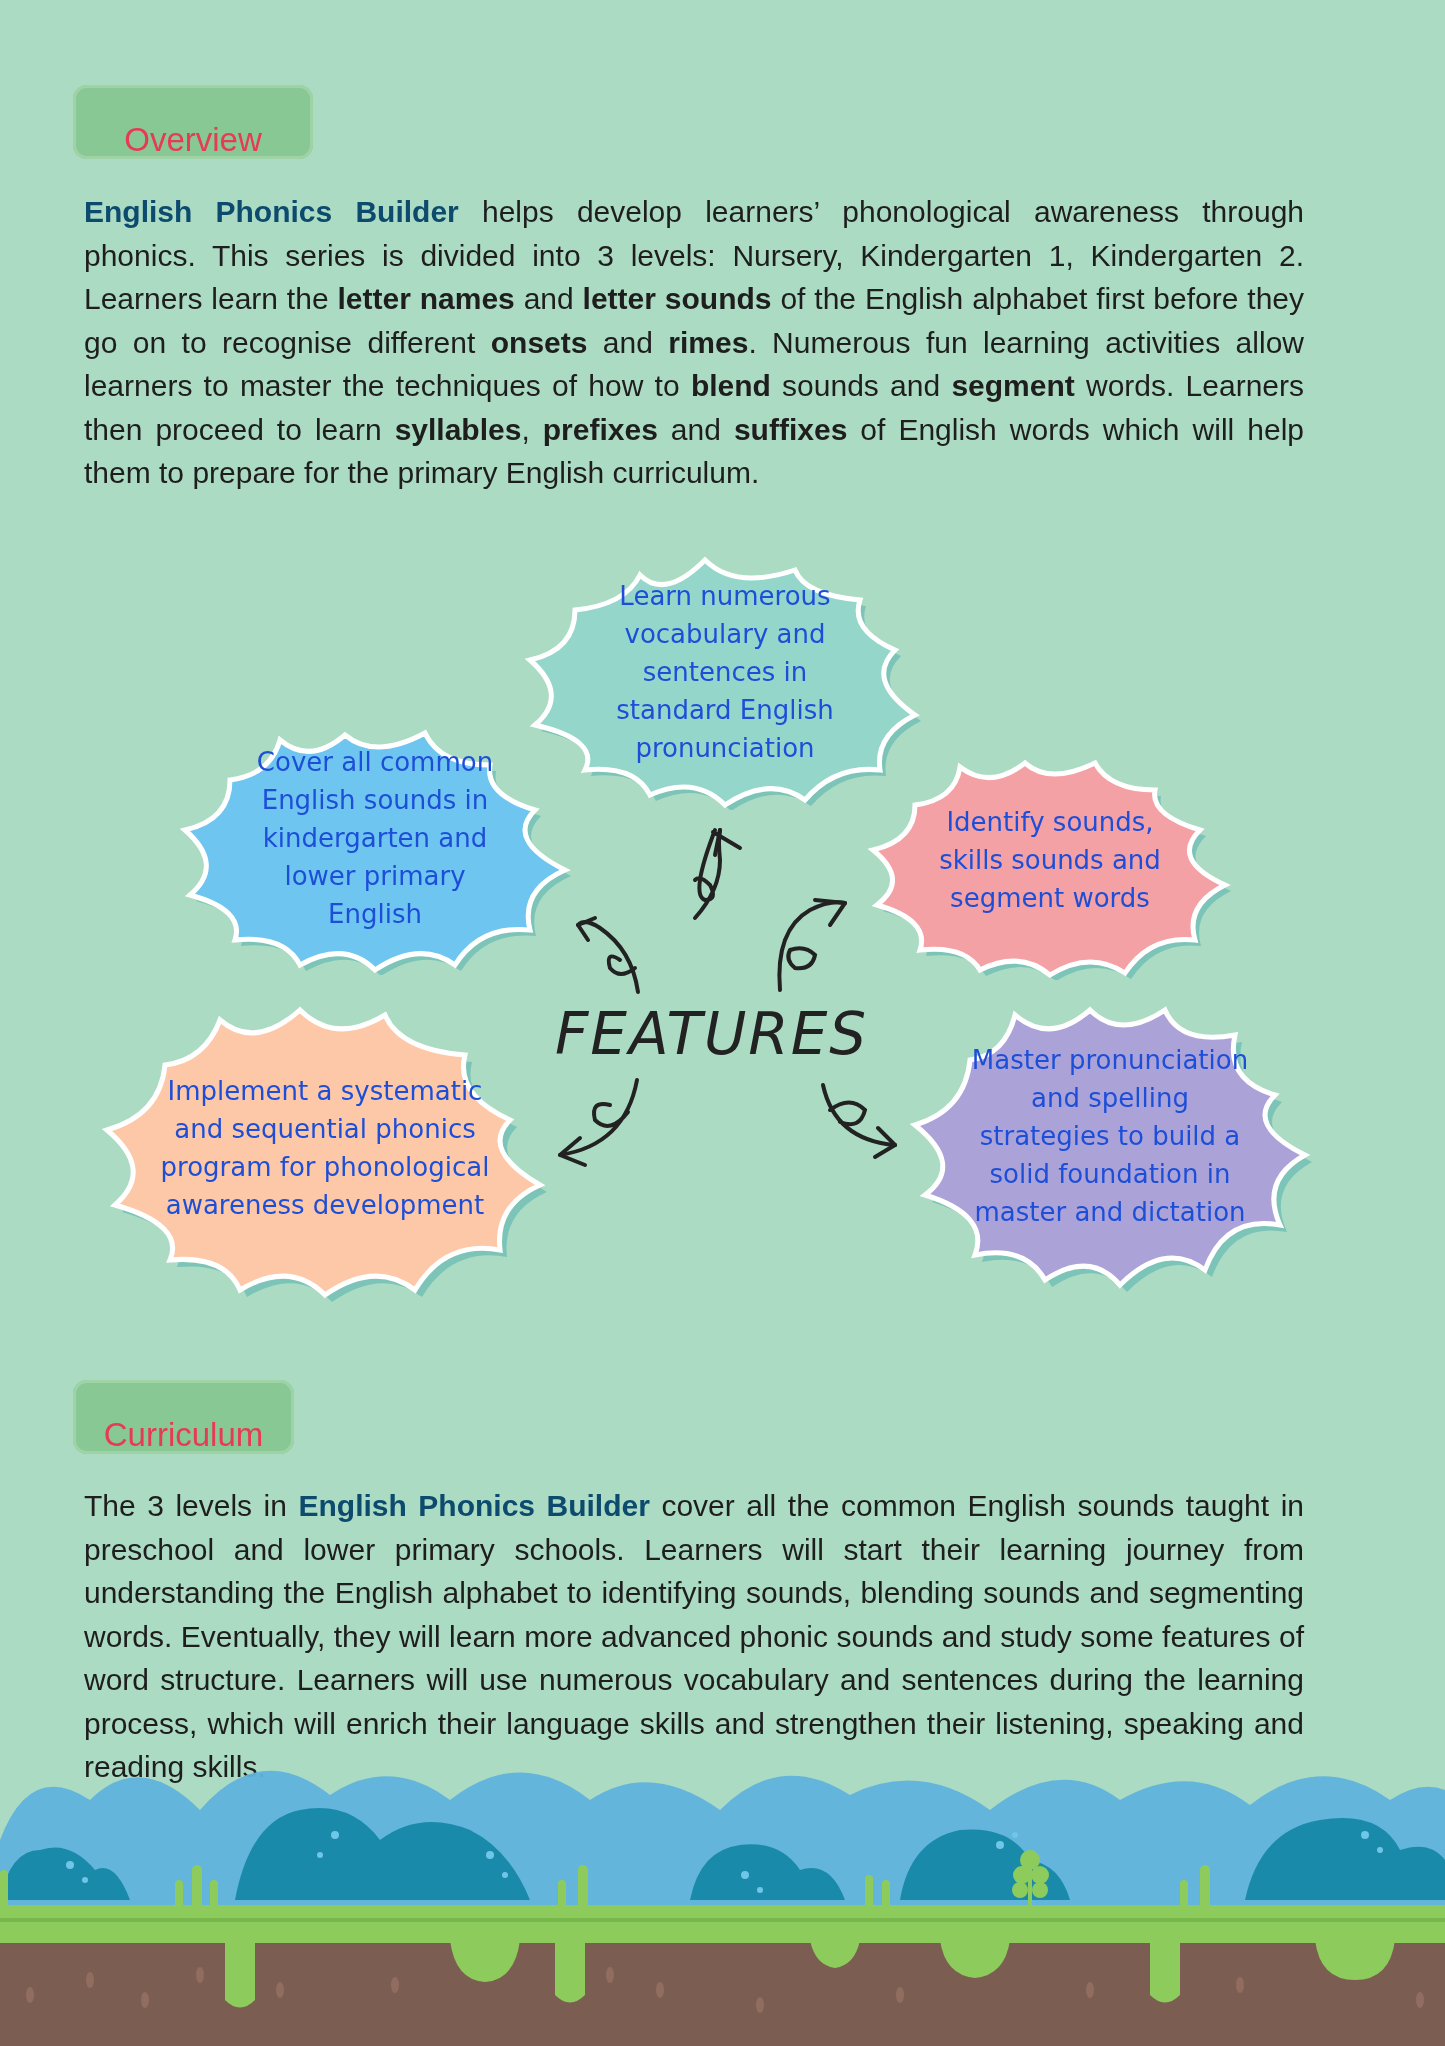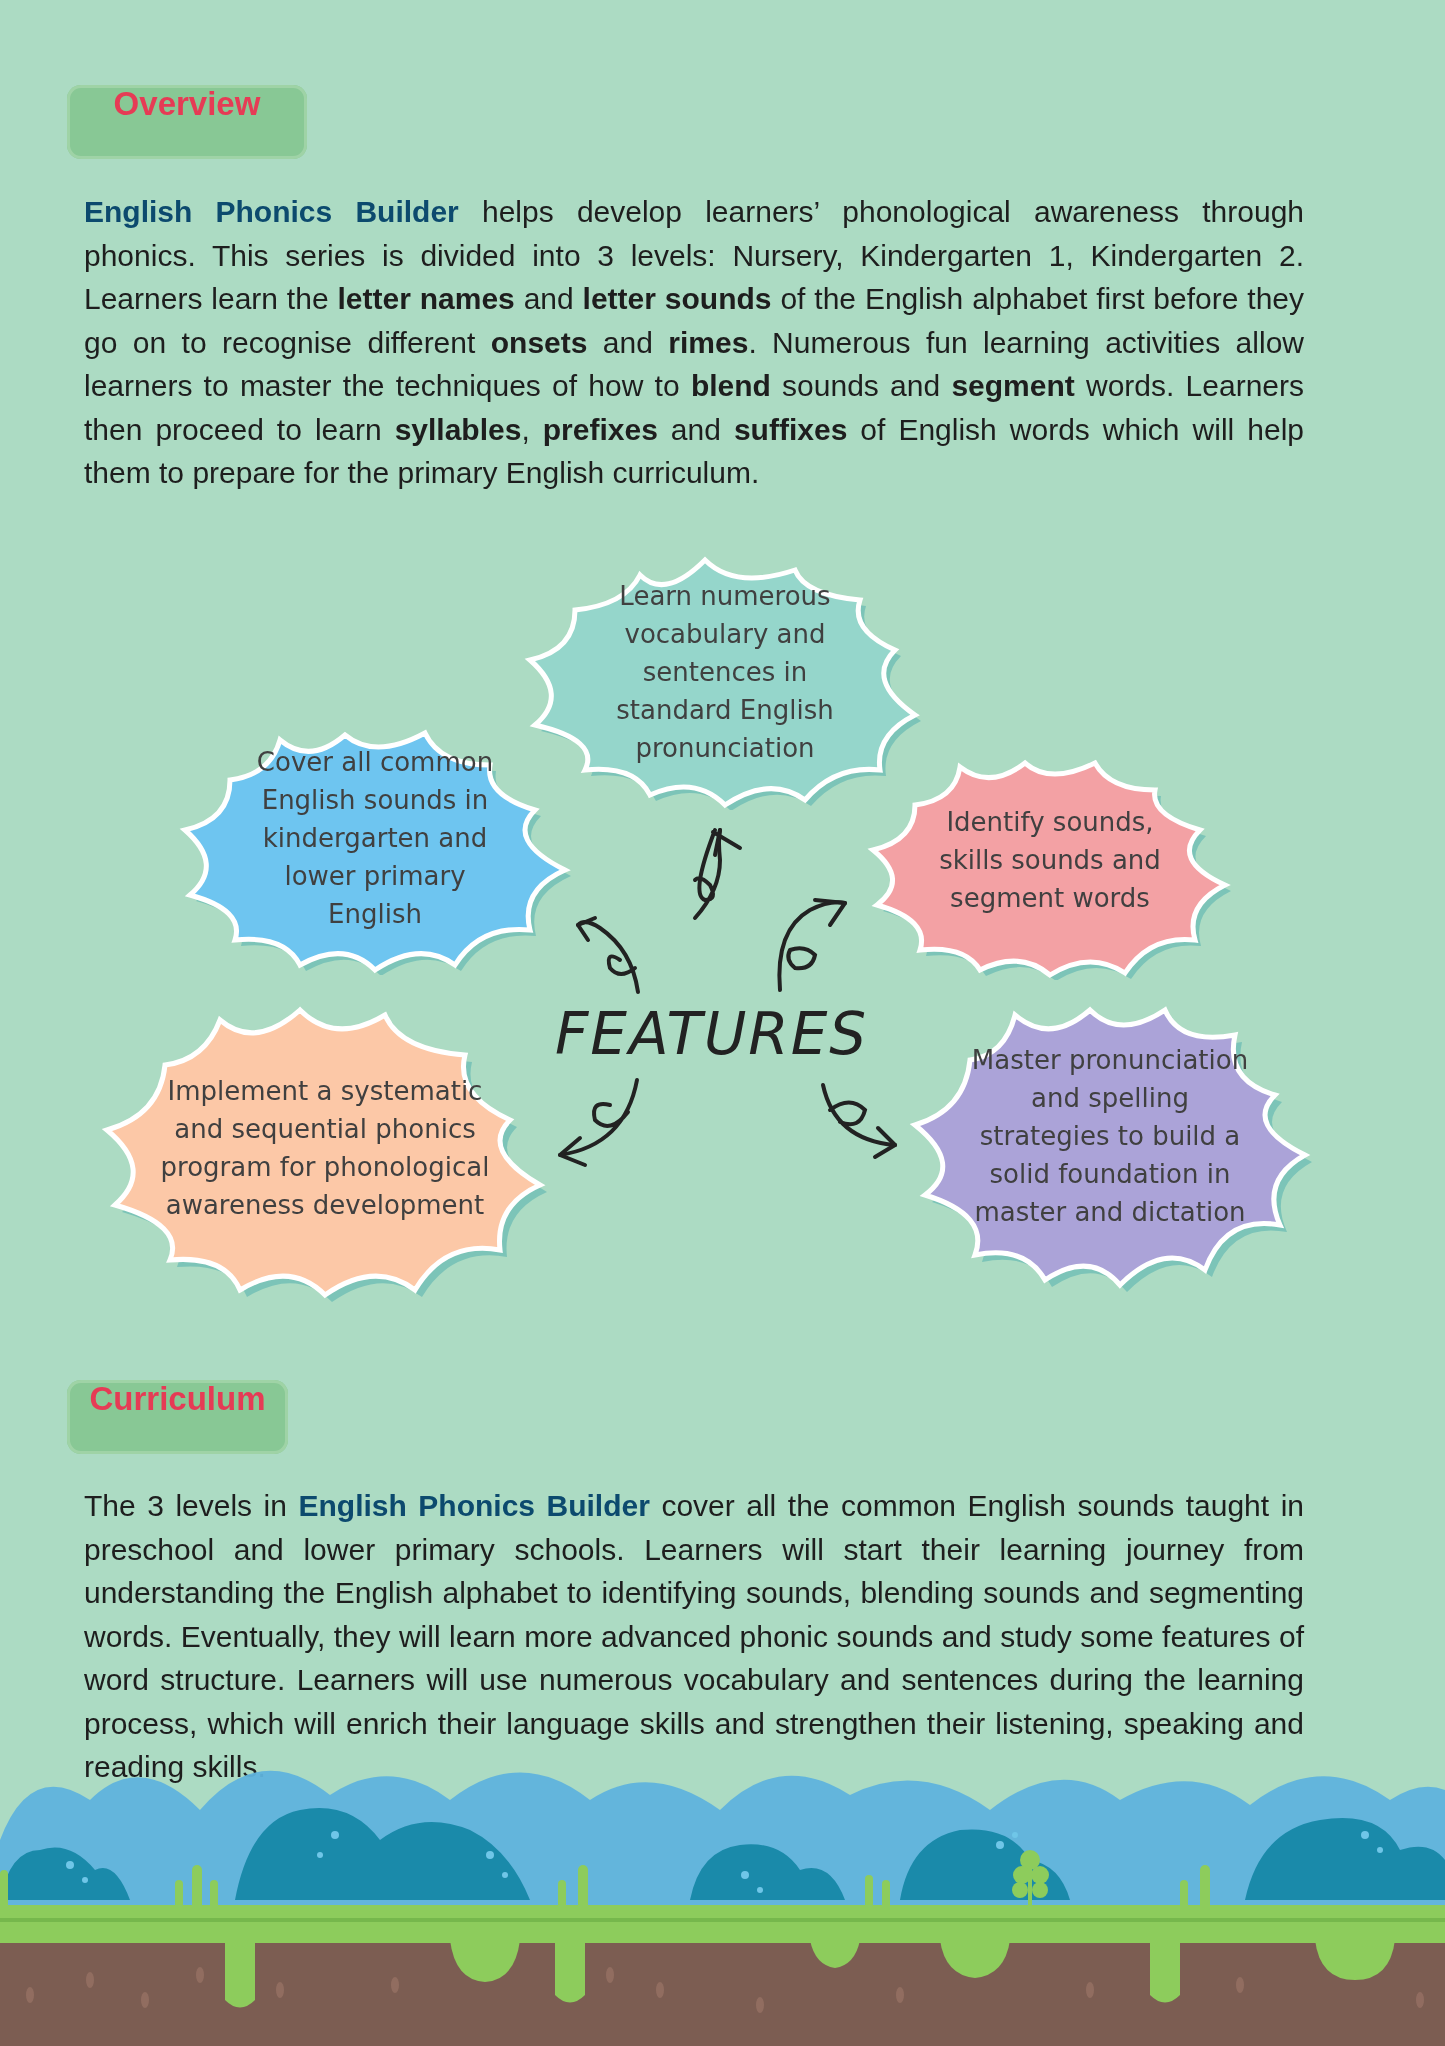--- a/index.html
+++ b/index.html
@@ -3,46 +3,46 @@
 <meta charset="utf-8">
 <style>
   html, body { margin:0; padding:0; }
   body {
     width:1445px; height:2046px; position:relative; overflow:hidden;
     background:#acdbc3;
     font-family:"Liberation Sans", sans-serif;
     color:#1e1e1e;
   }
   .section-label {
-    position:absolute; left:67px;
+    position:absolute; left:73px;
     height:74px; border-radius:14px;
     background:#88c895;
     box-shadow:0 0 0 3px #9fd3a6 inset;
-    display:flex; align-items:flex-start; justify-content:center;
-    font-weight:bold; font-size:33px; color:#e63b55;
+    display:flex; align-items:flex-end; justify-content:center;
+    font-weight:normal; font-size:33px; color:#e63b55;
   }
   .para {
     position:absolute; left:84px; width:1220px;
     font-size:30px; line-height:43.5px;
     text-align:justify; text-align-last:left;
     color:#1e1e1e;
   }
   .brand { color:#0c4a6e; font-weight:bold; }
   .b { font-weight:bold;margin-top:40px; }
 
   .bubble {
     position:absolute;
   }
   .bubble svg { position:absolute; left:0; top:0; }
   .bubble .txt {
     position:absolute; left:0; top:0; width:100%; height:100%;
     display:flex; align-items:center; justify-content:center;
     text-align:center;
     font-family:"DejaVu Sans", sans-serif;
-    font-size:26px; line-height:38px; color:#404040;
+    font-size:26px; line-height:38px; color:#1d4ed8;
   }
   .features-title {
     position:absolute; left:555px; top:1000px;
     font-family:"DejaVu Sans", sans-serif;
     font-size:58px; letter-spacing:2px; color:#222;
     font-style:italic;
   }
   .scene { position:absolute; left:0; top:1740px; width:1445px; height:306px; }
 </style>
 </head>

